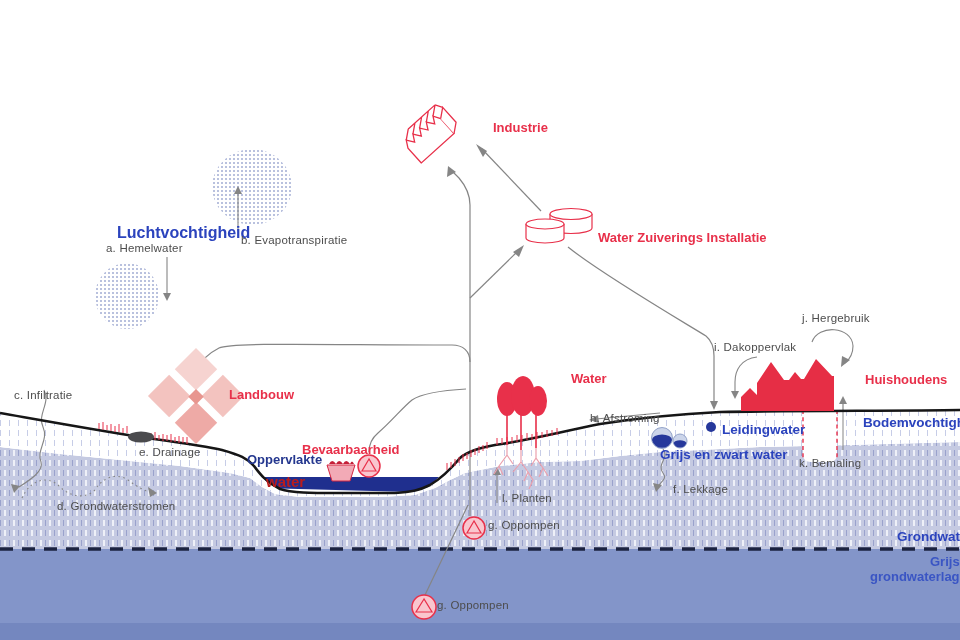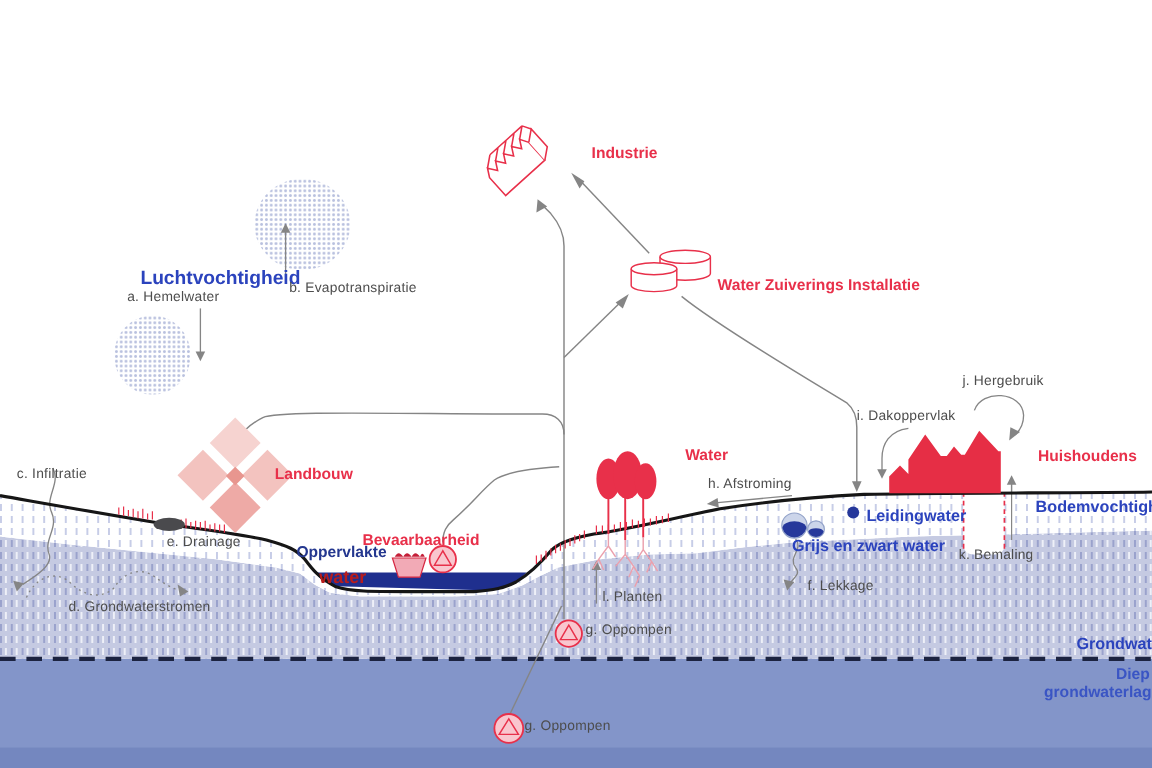--- a/index.html
+++ b/index.html
@@ -191,29 +191,29 @@
       <div class="label red-bold" style="left: 467px; top: 121px;">Industrie</div>
       <div class="label red-bold" style="left: 572px; top: 231px;">Water Zuiverings Installatie</div>
       <div class="label red-bold" style="left: 203px; top: 388px;">Landbouw</div>
       <div class="label gray" style="left: 14px; top: 389px;">c. Infiltratie</div>
       <div class="label gray" style="left: 139px; top: 446px;">e. Drainage</div>
       <div class="label gray" style="left: 57px; top: 500px;">d. Grondwaterstromen</div>
       <div class="label navy-bold" style="left: 247px; top: 453px;">Oppervlakte</div>
       <div class="label white-bold" style="left: 266px; top: 474px;">water</div>
       <div class="label red-bold" style="left: 276px; top: 443px;">Bevaarbaarheid</div>
       <div class="label red-bold" style="left: 545px; top: 372px;">Water</div>
-      <div class="label gray" style="left: 590px; top: 398px;">h. Afstroming</div>
+      <div class="label gray" style="left: 590px; top: 412px;">h. Afstroming</div>
       <div class="label gray" style="left: 502px; top: 492px;">l. Planten</div>
       <div class="label gray" style="left: 488px; top: 519px;">g. Oppompen</div>
       <div class="label gray" style="left: 437px; top: 599px;">g. Oppompen</div>
       <div class="label gray" style="left: 673px; top: 483px;">f. Lekkage</div>
       <div class="label blue-bold" style="left: 660px; top: 448px;">Grijs en zwart water</div>
       <div class="label blue-bold" style="left: 722px; top: 423px;">Leidingwater</div>
       <div class="label gray" style="left: 714px; top: 341px;">i. Dakoppervlak</div>
       <div class="label gray" style="left: 802px; top: 312px;">j. Hergebruik</div>
       <div class="label red-bold" style="left: 839px; top: 373px;">Huishoudens</div>
       <div class="label gray" style="left: 799px; top: 457px;">k. Bemaling</div>
       <div class="label blue-bold" style="left: 863px; top: 416px;">Bodemvochtigheid</div>
       <div class="label blue-bold" style="left: 897px; top: 530px;">Grondwater</div>
-      <div class="label blue-deep" style="left: 930px; top: 555px;">Diep</div>
+      <div class="label blue-deep" style="left: 930px; top: 555px;">Grijs</div>
       <div class="label blue-deep" style="left: 870px; top: 570px;">grondwaterlagen</div>
     </div>
 </div>
 
 </body></html>

